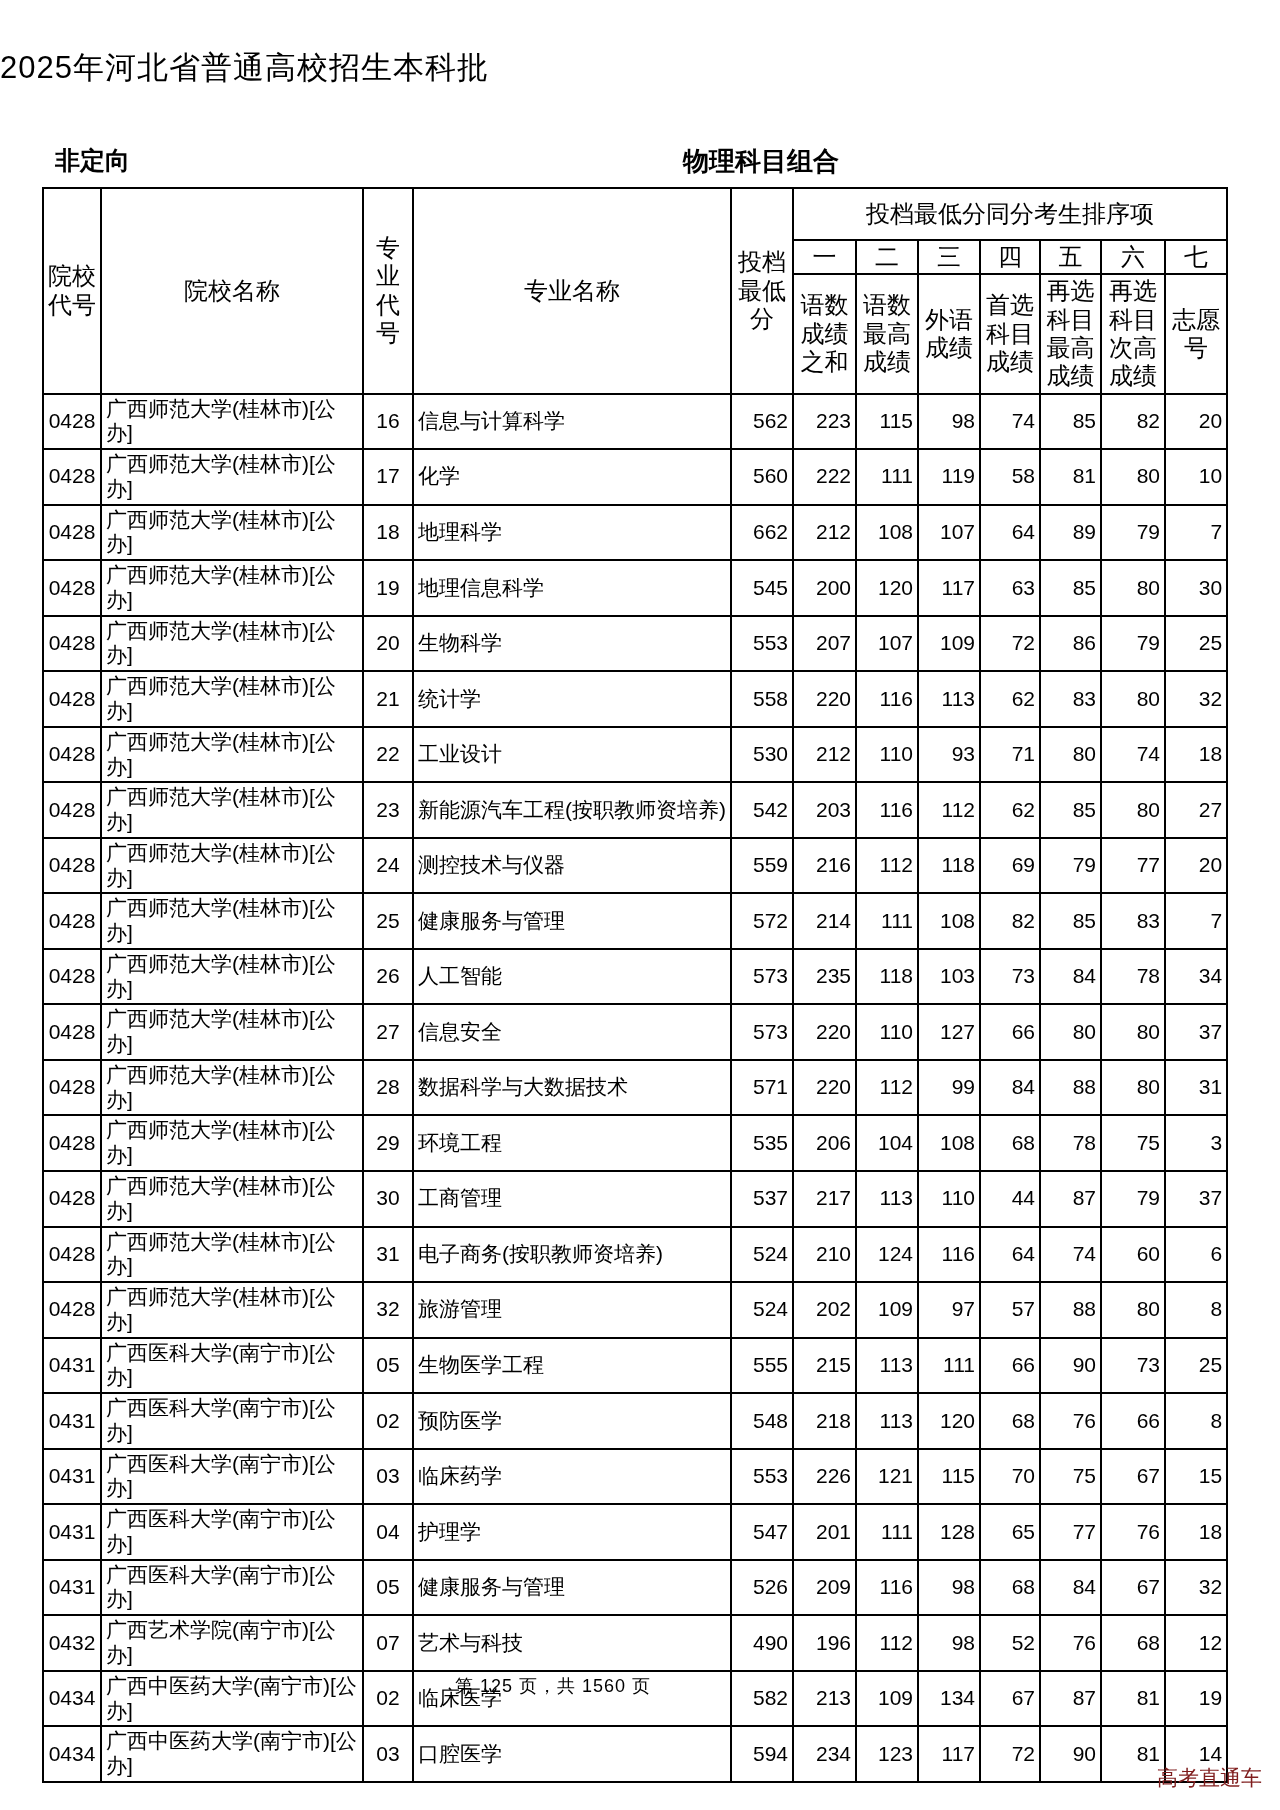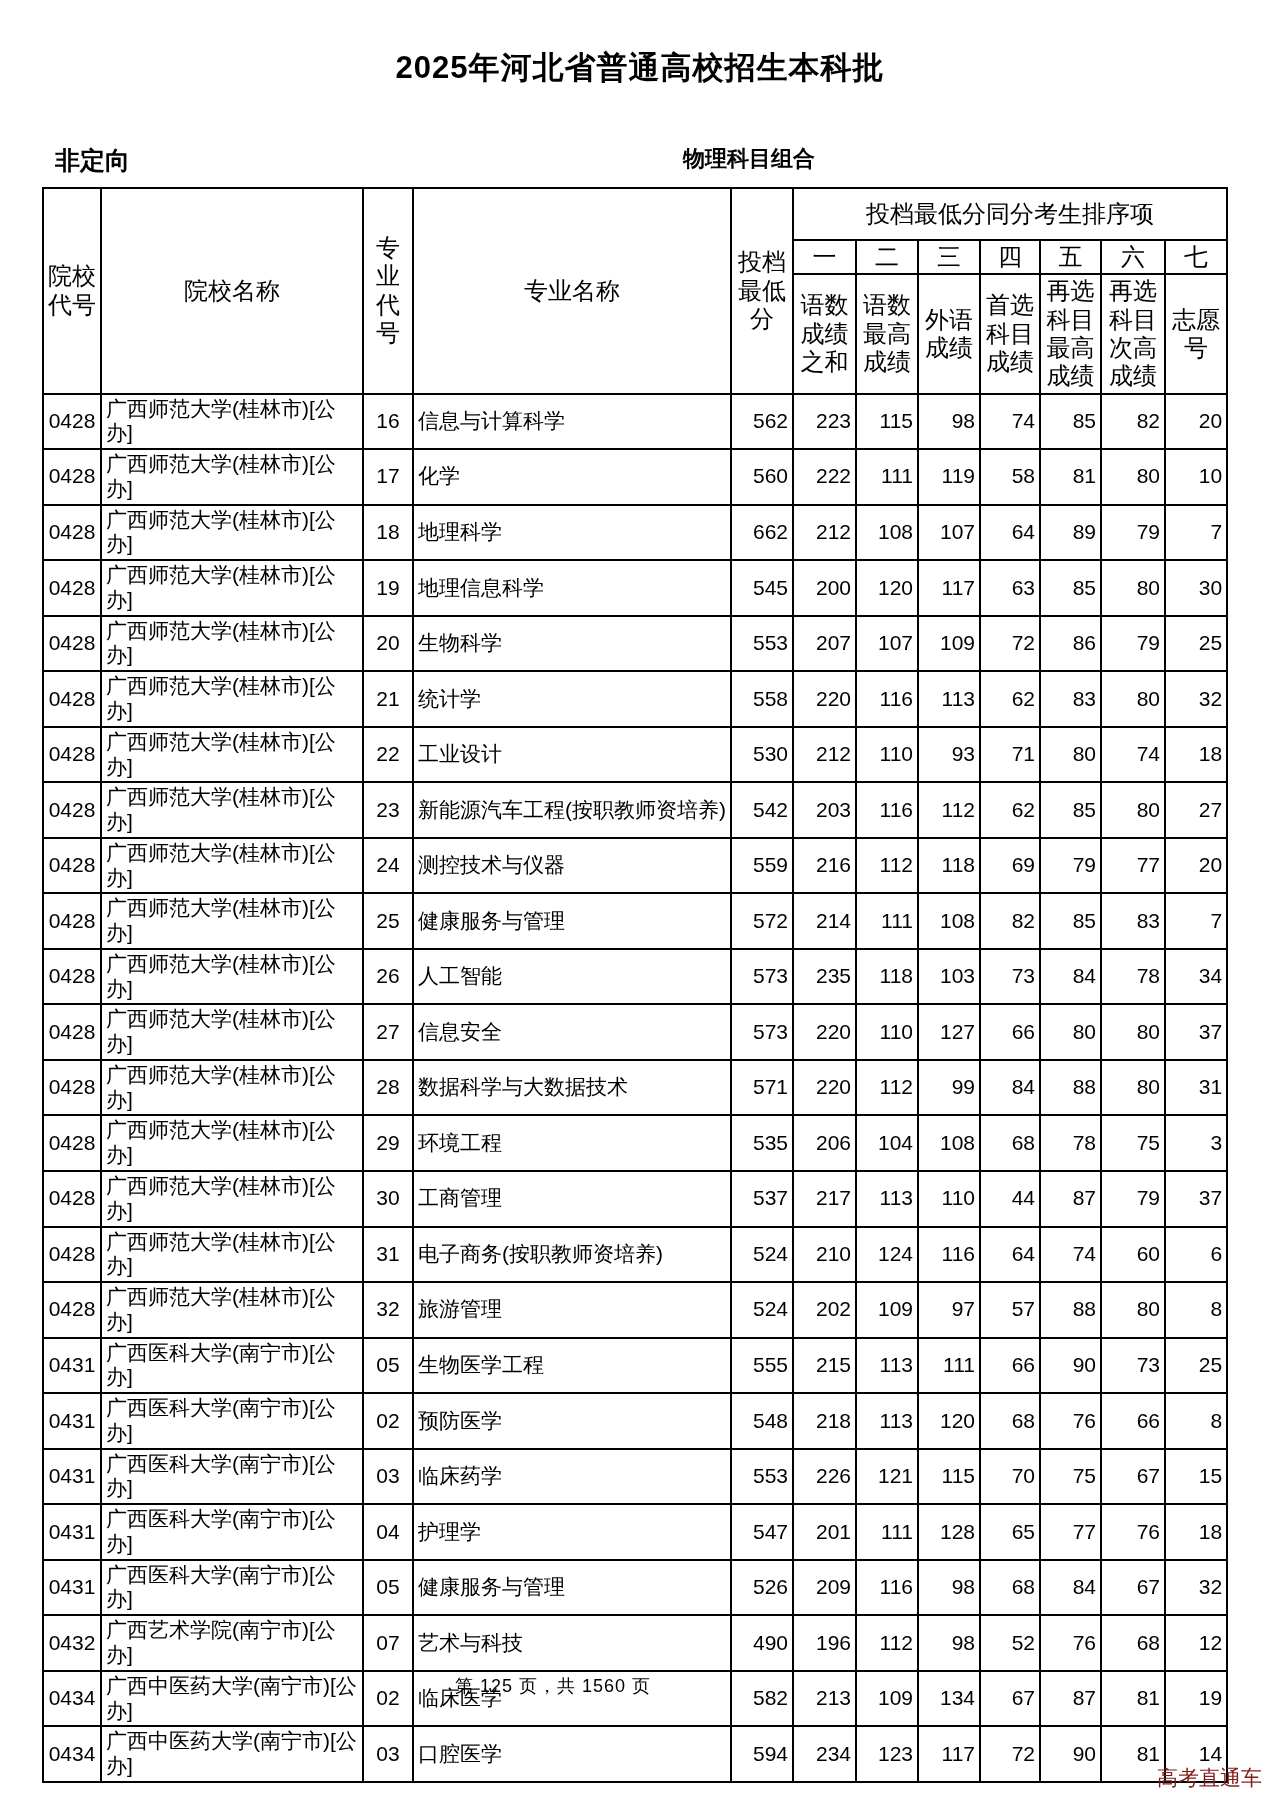--- a/index.html
+++ b/index.html
@@ -14,23 +14,23 @@
     width: 1280px;
     height: 1810px;
     background: #ffffff;
     overflow: hidden;
   }
   .title-block {
     position: absolute;
     top: 46px;
     left: 0;
     width: 1280px;
-    text-align: center;
+    text-align: left;
     font-size: 31px;
-    font-weight: bold;
+    font-weight: normal;
     line-height: 1.45;
     letter-spacing: 1px;
   }
   .section-labels {
     position: absolute;
     top: 144px;
     left: 0;
     width: 1063px;
     height: 38px;
   }
@@ -38,21 +38,21 @@
     position: absolute;
     left: 55px;
     top: 0;
     font-size: 25px;
     font-weight: bold;
   }
   .label-right {
     position: absolute;
     left: 683px;
     top: 0;
-    font-size: 22px;
+    font-size: 26px;
     font-weight: bold;
   }
   table.admission {
     position: absolute;
     left: 42px;
     top: 187px;
     width: 1184px;
     border-collapse: collapse;
     table-layout: fixed;
     font-size: 21px;

